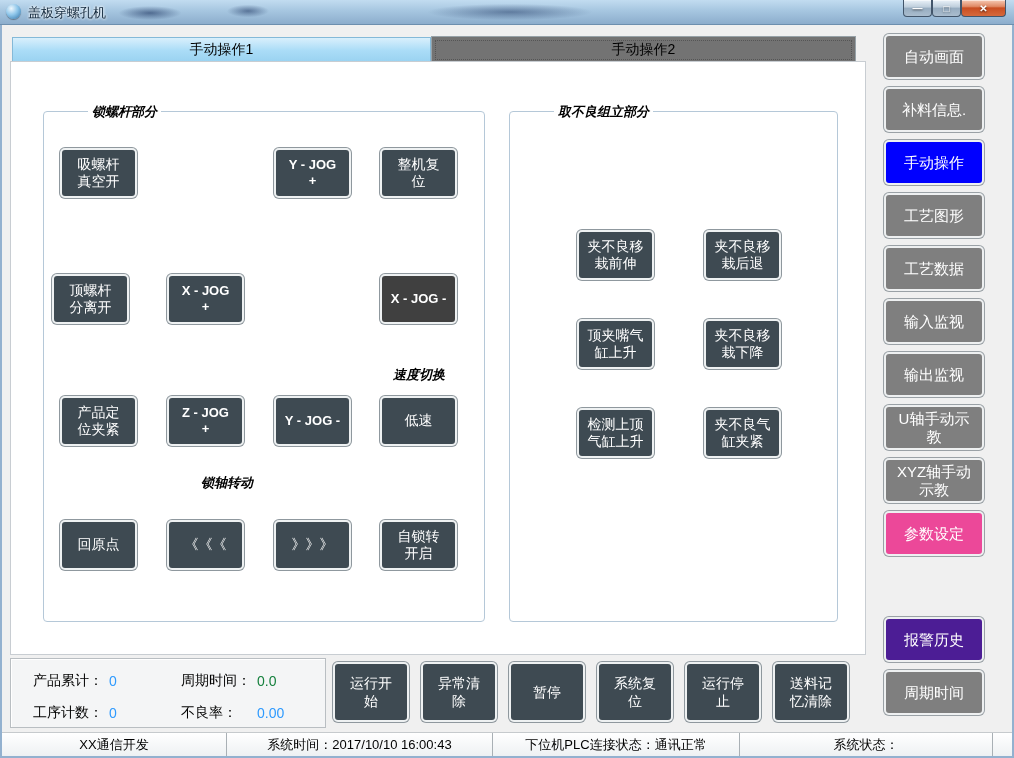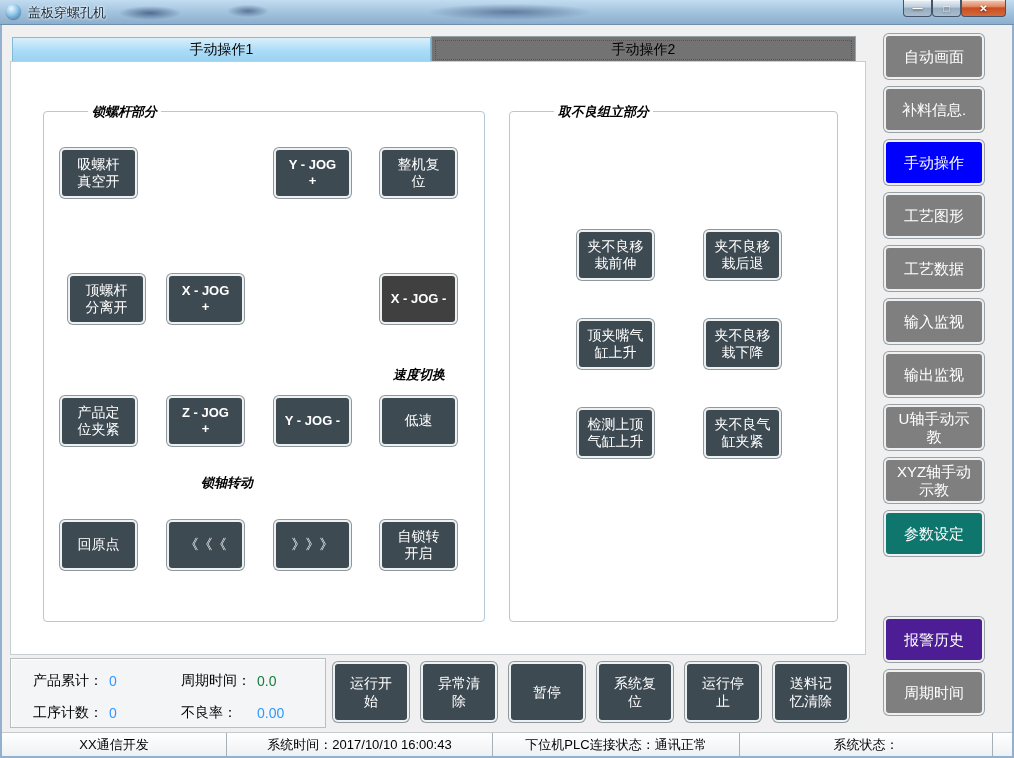--- a/index.html
+++ b/index.html
@@ -110,21 +110,21 @@
       <span class="group-title">锁螺杆部分</span>
       <span class="mini-label" id="label-speed-switch">速度切换</span>
       <span class="mini-label" id="label-lock-axis">锁轴转动</span>
 
       <div class="dkbtn" style="left: 16px; top: 36px; background: rgb(62, 74, 82);">吸螺杆
 真空开</div>
       <div class="dkbtn ltn" style="left: 230px; top: 36px; background: rgb(62, 74, 82);">Y - JOG
 +</div>
       <div class="dkbtn" style="left: 336px; top: 36px; background: rgb(62, 74, 82);">整机复
 位</div>
-      <div class="dkbtn" style="left: 24px; top: 162px; background: rgb(62, 74, 82);">顶螺杆
+      <div class="dkbtn" style="left: 8px; top: 162px; background: rgb(62, 74, 82);">顶螺杆
 分离开</div>
       <div class="dkbtn ltn" style="left: 123px; top: 162px; background: rgb(62, 74, 82);">X - JOG
 +</div>
       <div class="dkbtn ltn" style="left: 336px; top: 162px; background: #404040;">X - JOG -</div>
       <div class="dkbtn" style="left: 16px; top: 284px; background: rgb(62, 74, 82);">产品定
 位夹紧</div>
       <div class="dkbtn ltn" style="left: 123px; top: 284px; background: rgb(62, 74, 82);">Z - JOG
 +</div>
       <div class="dkbtn ltn" style="left: 230px; top: 284px; background: rgb(62, 74, 82);">Y - JOG -</div>
       <div class="dkbtn" style="left: 336px; top: 284px; background: rgb(62, 74, 82);">低速</div>
@@ -156,21 +156,21 @@
   <div class="side-btn" style="top: 87px; background: rgb(127, 127, 127);">补料信息.</div>
   <div class="side-btn active" style="top: 140px; background: rgb(0, 0, 255);">手动操作</div>
   <div class="side-btn" style="top: 193px; background: rgb(127, 127, 127);">工艺图形</div>
   <div class="side-btn" style="top: 246px; background: rgb(127, 127, 127);">工艺数据</div>
   <div class="side-btn" style="top: 299px; background: rgb(127, 127, 127);">输入监视</div>
   <div class="side-btn" style="top: 352px; background: rgb(127, 127, 127);">输出监视</div>
   <div class="side-btn" style="top: 405px; background: rgb(127, 127, 127);">U轴手动示
 教</div>
   <div class="side-btn" style="top: 458px; background: rgb(127, 127, 127);">XYZ轴手动
 示教</div>
-  <div class="side-btn" style="top: 511px; background: #0f766e;">参数设定</div>
+  <div class="side-btn" style="top: 511px; background: #ec4899;">参数设定</div>
   <div class="side-btn" style="top: 617px; background: #4c1d95;">报警历史</div>
   <div class="side-btn" style="top: 670px; background: rgb(127, 127, 127);">周期时间</div>
 
   <div id="counter-panel">
     <div class="counter">
       <span class="lbl">产品累计：</span>
       <span class="val" style="color: rgb(46, 154, 254);">0</span>
     </div>
     <div class="counter">
       <span class="lbl">周期时间：</span>

